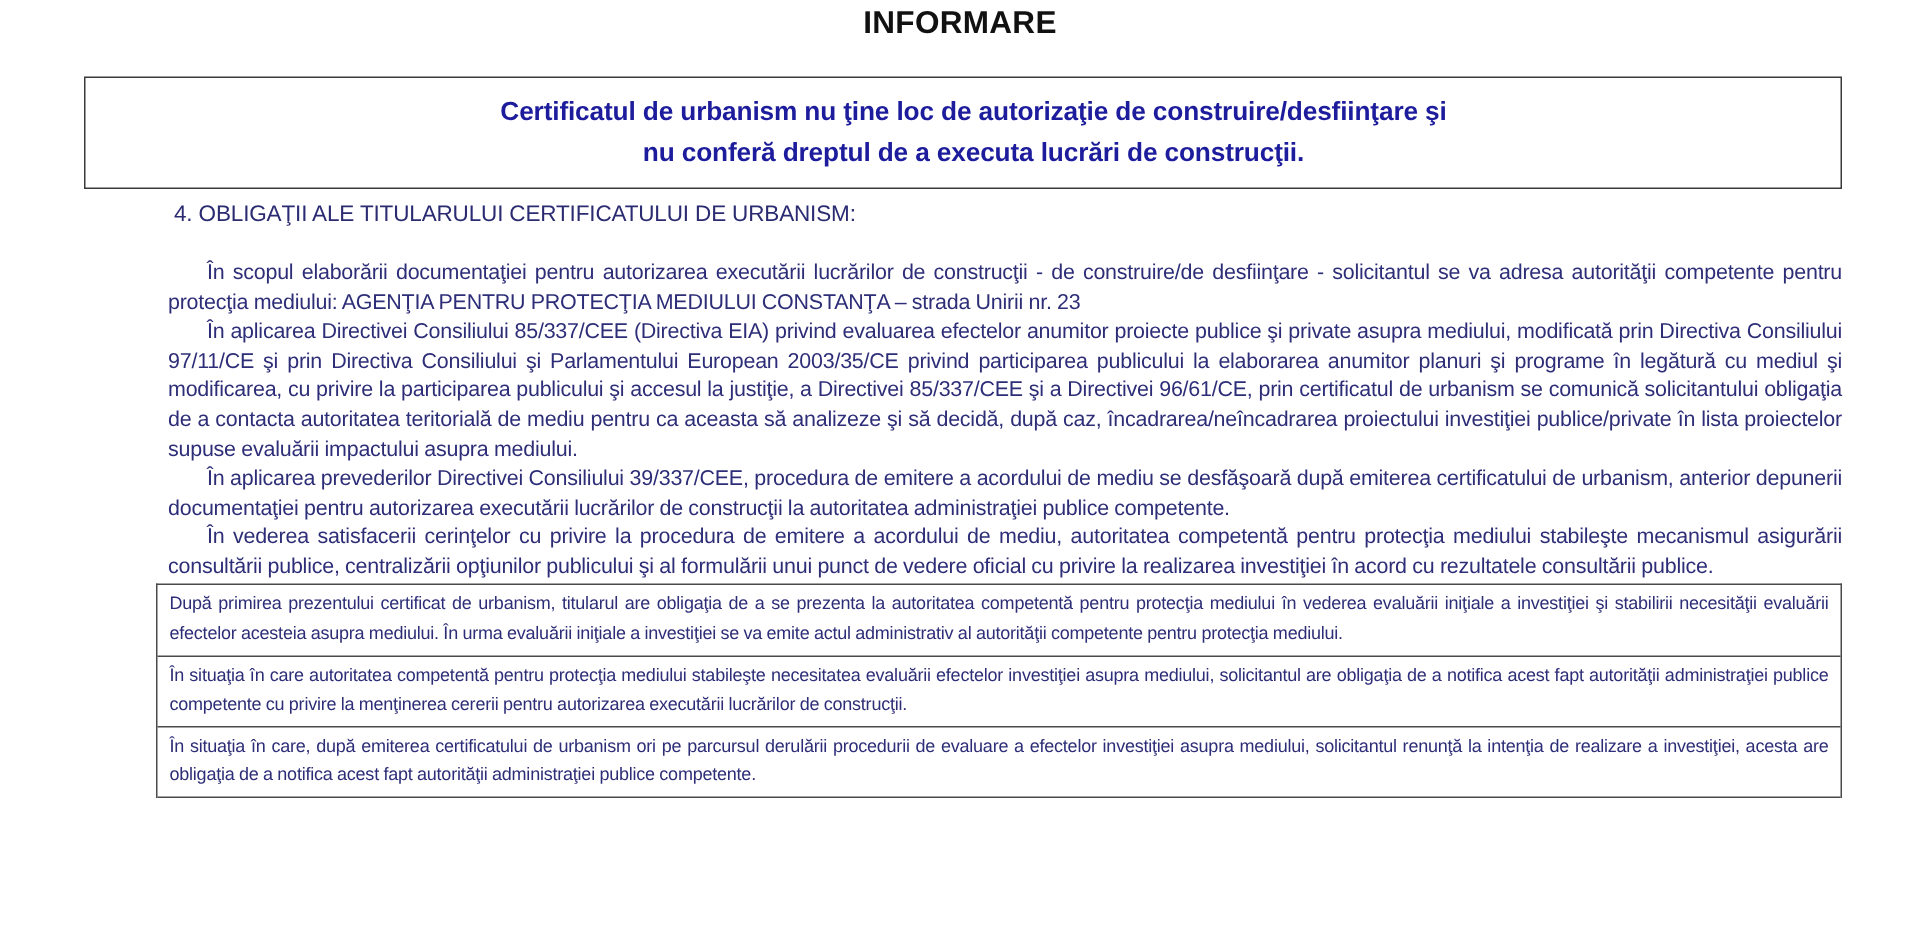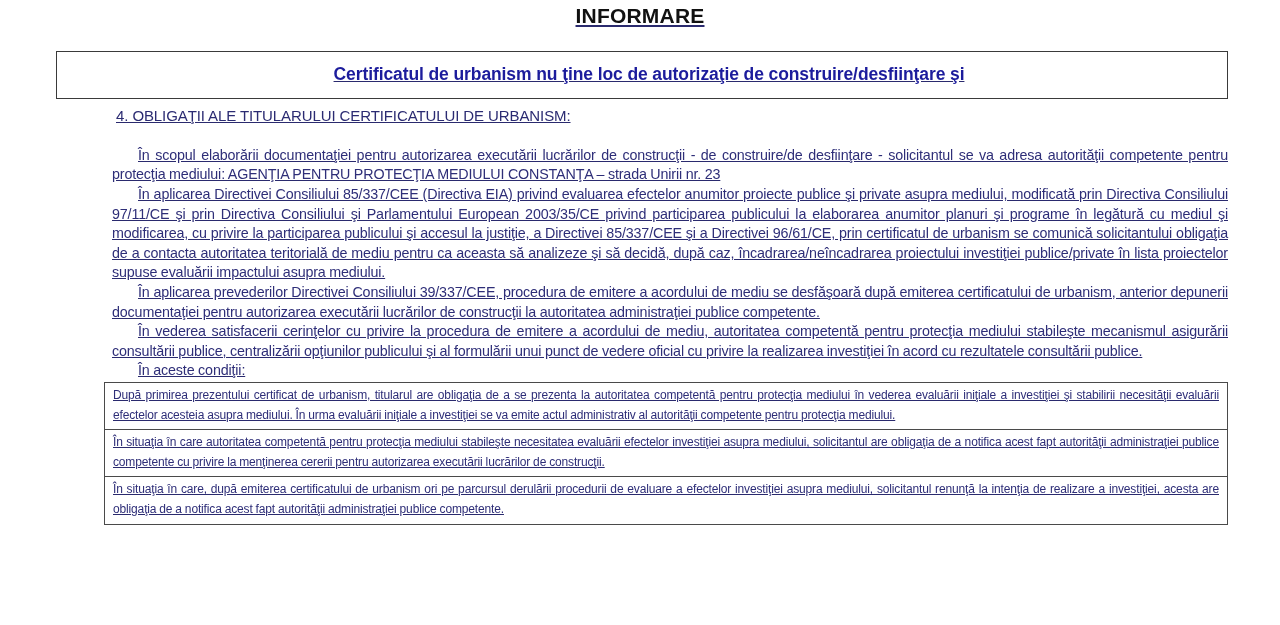--- a/index.html
+++ b/index.html
@@ -14,21 +14,20 @@
     color: #2a2a6e;
     overflow: hidden;
     position: relative;
   }
 
   .page {
     width: 1280px;
     height: 625px;
     position: relative;
     box-sizing: border-box;
-    text-decoration: underline;
   }
 
   
   .doc-title {
     text-align: center;
     font-size: 21px;
     font-weight: bold;
     color: #111111;
     letter-spacing: 0.2px;
     padding-top: 3px;
@@ -113,30 +112,30 @@
 </style>
 </head>
 <body>
 
 <div class="page">
 
   <div class="doc-title">INFORMARE</div>
 
   <div class="warning-box">
     <div class="warning-line">Certificatul de urbanism nu ţine loc de autorizaţie de construire/desfiinţare şi</div>
+    <div class="warning-line">nu conferă dreptul de a executa lucrări de construcţii.</div>
   </div>
 
   <div class="section-heading">4. OBLIGAŢII ALE TITULARULUI CERTIFICATULUI DE URBANISM:</div>
 
   <div class="body-area">
     <p class="para">În scopul elaborării documentaţiei pentru autorizarea executării lucrărilor de construcţii - de construire/de desfiinţare - solicitantul se va adresa autorităţii competente pentru protecţia mediului: AGENŢIA PENTRU PROTECŢIA MEDIULUI CONSTANŢA – strada Unirii nr. 23</p>
     <p class="para">În aplicarea Directivei Consiliului 85/337/CEE (Directiva EIA) privind evaluarea efectelor anumitor proiecte publice şi private asupra mediului, modificată prin Directiva Consiliului 97/11/CE şi prin Directiva Consiliului şi Parlamentului European 2003/35/CE privind participarea publicului la elaborarea anumitor planuri şi programe în legătură cu mediul şi modificarea, cu privire la participarea publicului şi accesul la justiţie, a Directivei 85/337/CEE şi a Directivei 96/61/CE, prin certificatul de urbanism se comunică solicitantului obligaţia de a contacta autoritatea teritorială de mediu pentru ca aceasta să analizeze şi să decidă, după caz, încadrarea/neîncadrarea proiectului investiţiei publice/private în lista proiectelor supuse evaluării impactului asupra mediului.</p>
     <p class="para">În aplicarea prevederilor Directivei Consiliului 39/337/CEE, procedura de emitere a acordului de mediu se desfăşoară după emiterea certificatului de urbanism, anterior depunerii documentaţiei pentru autorizarea executării lucrărilor de construcţii la autoritatea administraţiei publice competente.</p>
     <p class="para">În vederea satisfacerii cerinţelor cu privire la procedura de emitere a acordului de mediu, autoritatea competentă pentru protecţia mediului stabileşte mecanismul asigurării consultării publice, centralizării opţiunilor publicului şi al formulării unui punct de vedere oficial cu privire la realizarea investiţiei în acord cu rezultatele consultării publice.</p>
-    <p class="para">În aceste condiţii:</p>
   </div>
 
   <div class="conditions">
     <div class="cond-box">
       <p>După primirea prezentului certificat de urbanism, titularul are obligaţia de a se prezenta la autoritatea competentă pentru protecţia mediului în vederea evaluării iniţiale a investiţiei şi stabilirii necesităţii evaluării efectelor acesteia asupra mediului. În urma evaluării iniţiale a investiţiei se va emite actul administrativ al autorităţii competente pentru protecţia mediului.</p>
     </div>
     <div class="cond-box">
       <p>În situaţia în care autoritatea competentă pentru protecţia mediului stabileşte necesitatea evaluării efectelor investiţiei asupra mediului, solicitantul are obligaţia de a notifica acest fapt autorităţii administraţiei publice competente cu privire la menţinerea cererii pentru autorizarea executării lucrărilor de construcţii.</p>
     </div>
     <div class="cond-box">

